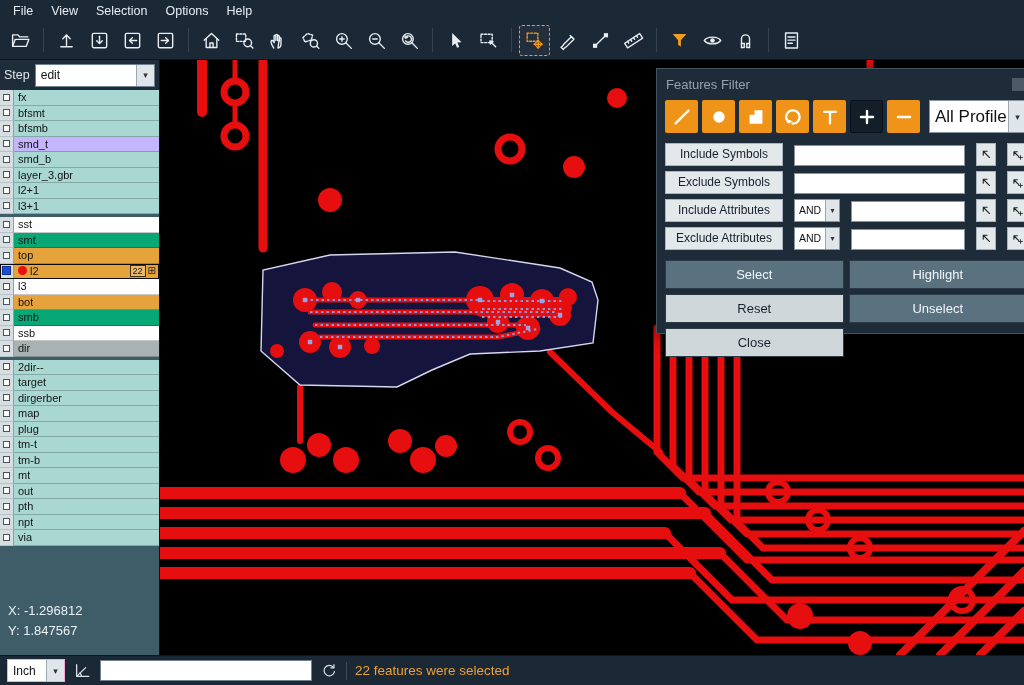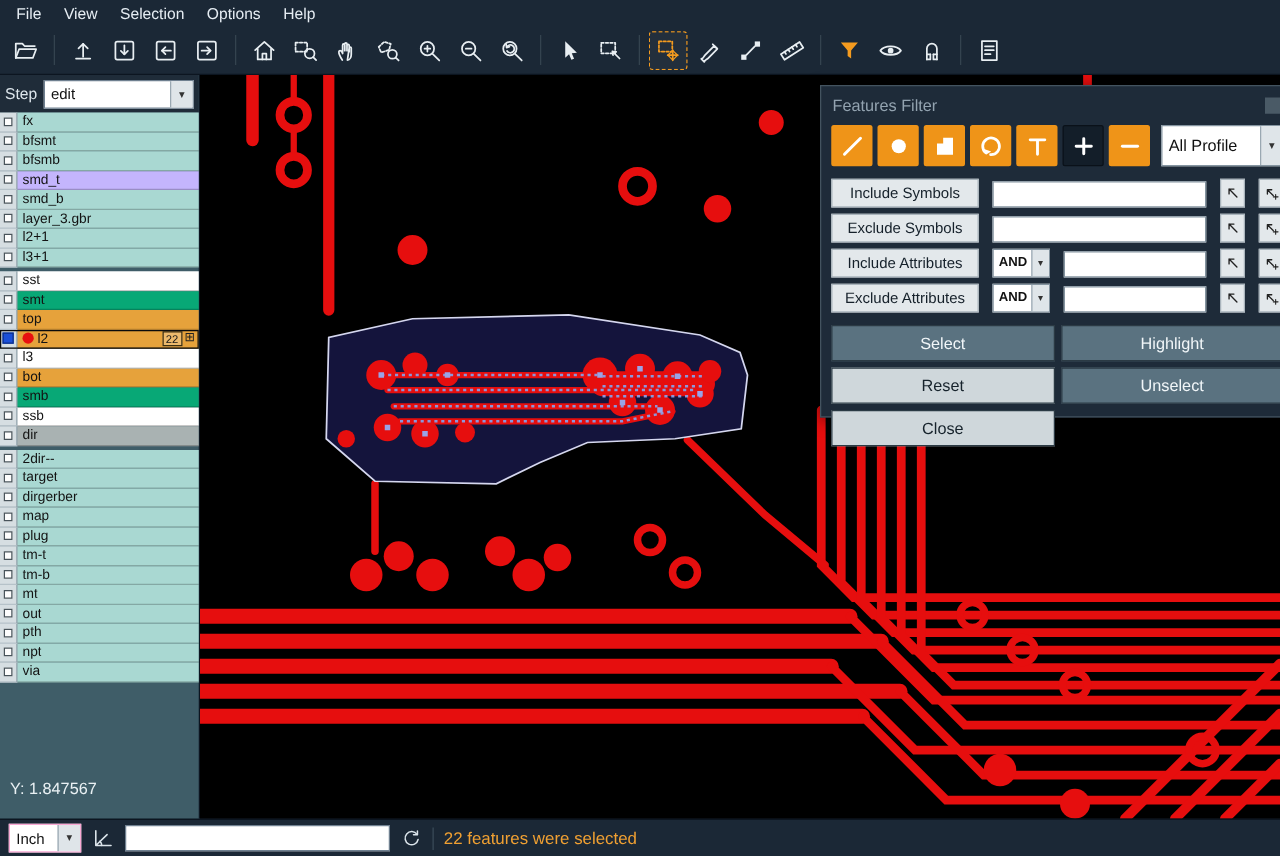--- a/index.html
+++ b/index.html
@@ -58,26 +58,26 @@
           border:1px solid #43535f;box-sizing:border-box;box-shadow:0 2px 12px rgba(0,0,0,.55);margin-left:19px;}
   .dlg-title-row{height:24px;display:flex;align-items:center;padding:3px 6px 0 9px;}
   .dlg-title{color:#93a3b0;font-size:13px;flex:1;}
   .dlg-close{width:17px;height:13px;background:#4a5a66;flex:0 0 auto;}
   .tool-row{display:flex;align-items:center;gap:4px;padding:4px 8px 7px;}
   .dtool{width:33px;height:33px;background:#ef9418;border-radius:2px;display:flex;align-items:center;
          justify-content:center;flex:0 0 auto;box-sizing:border-box;}
   .dtool.dark{background:#131e29;border:1px solid #0a1119;}
   .profile-select{margin-left:5px;flex:1;height:31px;background:#fff;border:1px solid #8494a0;
                   display:flex;align-items:stretch;min-width:0;}
-  .profile-select .sel-text{font-size:13px;border-radius:11px;}
+  .profile-select .sel-text{font-size:17px;border-radius:11px;}
   .frow{display:flex;align-items:flex-end;gap:11px;padding:2.5px 8px;}
   .flabel{width:118px;flex:0 0 118px;height:23px;background:#e3e8eb;border:1px solid #a9b4bc;font-size:12px;
           color:#15202a;display:flex;align-items:center;justify-content:center;box-sizing:border-box;}
   .fand{width:46px;flex:0 0 46px;height:23px;background:#fff;border:1px solid #8494a0;display:flex;
-        align-items:stretch;box-sizing:border-box;font-weight:bold;}
+        align-items:stretch;box-sizing:border-box;}
   .fand-t{flex:1;font-size:10.5px;display:flex;align-items:center;padding-left:4px;color:#111;}
   .ffield{flex:1;height:21px;background:#fff;border:1px solid #8494a0;min-width:0;font-size:12px;
           padding:0 4px;box-sizing:border-box;font-family:inherit;}
   .fpick{width:20px;flex:0 0 20px;height:23px;background:#e3e8eb;border:1px solid #a9b4bc;display:flex;
          align-items:center;justify-content:center;color:#222;box-sizing:border-box;}
   .btn-grid{display:grid;grid-template-columns:repeat(2,1fr);gap:5px;padding:8px 8px 0;}
   .abtn{height:29px;display:flex;align-items:center;justify-content:center;font-size:13px;
         border:1px solid #2b3a44;box-sizing:border-box;}
   .abtn.dark{background:#5a7280;color:#f1f6f8;}
   .abtn.light{background:#cfd7db;color:#17232c;}
@@ -545,20 +545,21 @@
         <div class="lrow">
           <div class="lcheck">
             <span class="cbox"></span>
           </div>
           <div class="lname" style="background: rgb(169, 216, 210);">
             <span class="ltext">via</span>
           </div>
         </div>
       </div>
     <div class="panel-bottom">
+      <div>X: -1.296812</div>
       <div>Y: 1.847567</div>
     </div>
   </div>
 
   <div class="canvas">
     <svg width="864" height="595" viewBox="0 0 864 595" xmlns="http://www.w3.org/2000/svg">
       <rect width="864" height="595" fill="#000"></rect>
 
       <g stroke="#e60e0e" fill="none" stroke-linecap="round">
         <path d="M75 0 V18" stroke-width="5"></path>

